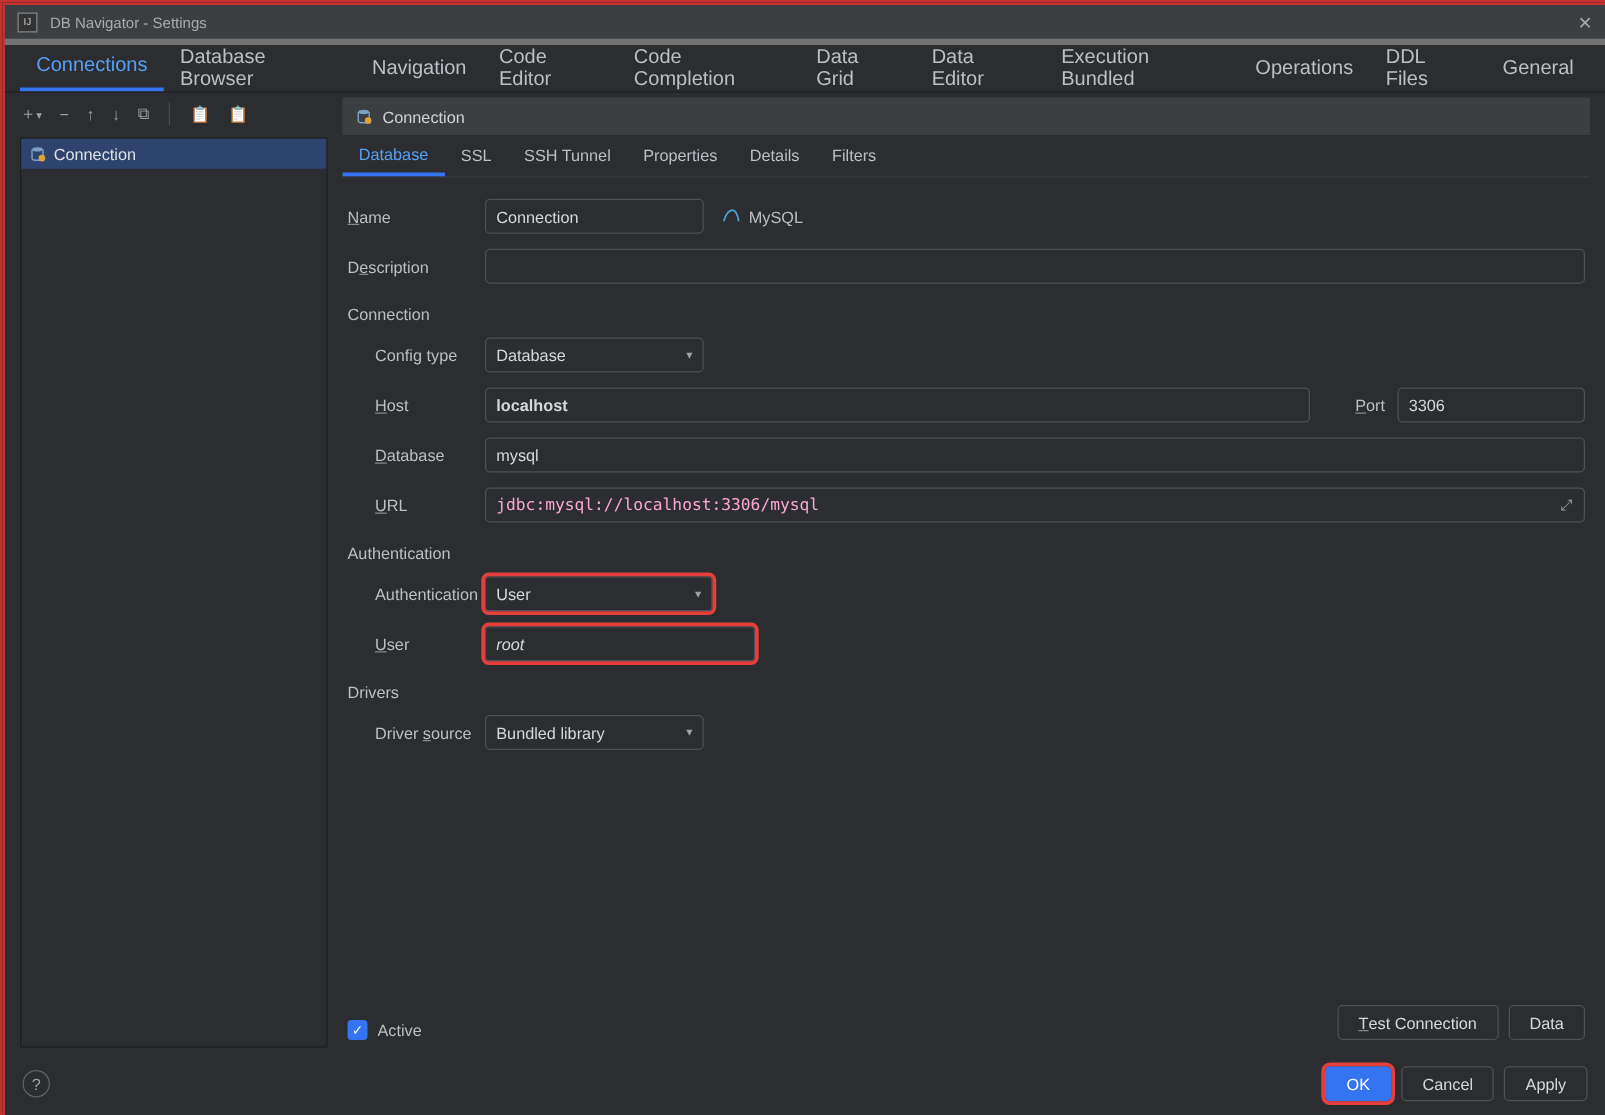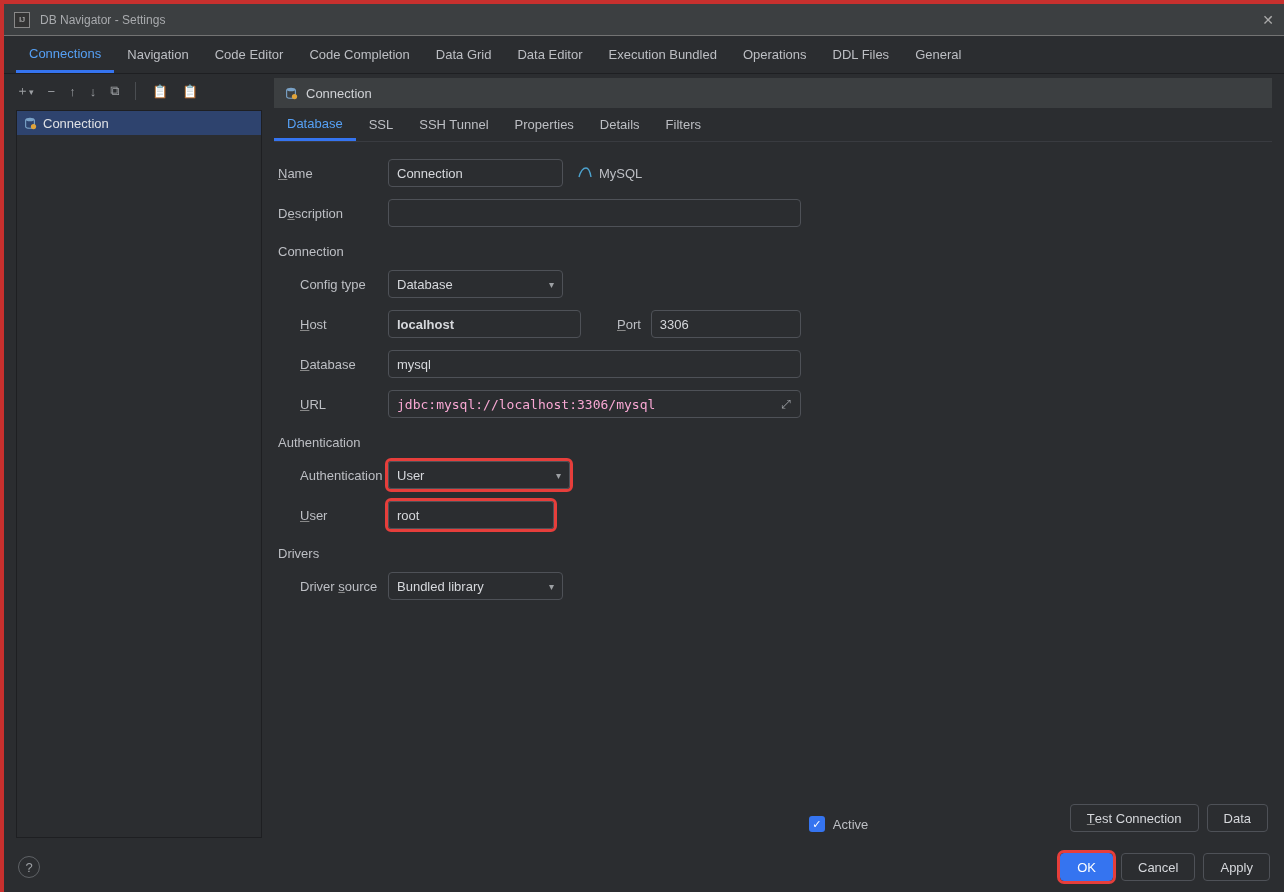--- a/index.html
+++ b/index.html
@@ -9,37 +9,37 @@
     color: #bdbfc4;
     font-family: -apple-system, "Segoe UI", Arial, sans-serif;
     font-size: 13px;
     overflow: hidden;
     border: 2px solid #c8302e;
   }
   .titlebar {
     display:flex; align-items:center; height:32px;
     background:#3c3f41; padding:0 10px;
     color:#a9abae; font-size:12px;
-    border-bottom:1px solid #737373;
+    border-bottom:5px solid #737373;
   }
   .titlebar .win-icon {
     width:16px;height:16px;margin-right:10px;
     display:flex;align-items:center;justify-content:center;
     border:1px solid #888;background:#333;color:#ccc;font-size:8px;
   }
   .titlebar .spacer { flex:1; }
   .titlebar .close-x { font-size:14px; color:#aaa; }
 
   .tabs {
     display:flex; padding:0 12px; height:38px;
     background:#2b2d30; border-bottom:1px solid #1e1f22;
   }
   .tab {
     display:flex; align-items:center; padding:0 13px;
-    color:#bdbfc4; cursor:pointer; font-size:13px;
+    color:#bdbfc4; cursor:pointer; font-size:16px;
   }
   .tab.active {
     color:#56a0f5; border-bottom:3px solid #3574f0;
   }
 
   .content { display:flex; height: calc(100% - 32px - 38px - 50px); }
   .left-pane { width:262px; display:flex; flex-direction:column; }
   .toolbar {
     display:flex; align-items:center; gap:14px; height:34px;
     padding:0 12px; color:#9da0a4;
@@ -110,37 +110,40 @@
   .bottom-bar {
     display:flex; align-items:center; height:50px; padding:0 14px;
     border-top:0px solid #1e1f22;
   }
   .help-circle {
     width:22px;height:22px;border:1px solid #5f6266;border-radius:50%;
     display:flex;align-items:center;justify-content:center;color:#9da0a4;font-size:13px;
   }
   u.hot { text-decoration:underline; text-decoration-color:#888; }
 
-  .panel-body-wrap { flex:1; display:flex; flex-direction:row; }
+  .panel-body-wrap { flex:1; display:flex; flex-direction:column; }
   .active-section { display:flex; align-items:flex-end; flex:1; padding: 0 4px 10px 4px;}
   .active-left { display:flex;align-items:center;gap:8px;}
 </style>
 </head>
 <body>
 
 <div class="titlebar">
   <div class="win-icon">IJ</div>
   <span>DB Navigator - Settings</span>
   <div class="spacer"></div>
   <span class="close-x">✕</span>
 </div>
 
 <div class="tabs">
   <div class="tab active">
       <span>Connections</span>
+    </div>
+  <div class="tab">
+      <span>Database Browser</span>
     </div>
   <div class="tab">
       <span>Navigation</span>
     </div>
   <div class="tab">
       <span>Code Editor</span>
     </div>
   <div class="tab">
       <span>Code Completion</span>
     </div>
@@ -274,21 +277,21 @@
       <div class="row indent">
         <label>Authentication</label>
         <div class="select highlight-red" style="width:182px;">
           <span>User</span>
               <span class="chev">▾</span>
         </div>
       </div>
 
       <div class="row indent">
         <label><u class="hot">U</u>ser</label>
-        <input class="input highlight-red" style="width: 166px;" value="root">
+        <input class="input highlight-red" style="width: 216px; font-style: italic;" value="root">
       </div>
 
       <div class="section-title">Drivers</div>
 
       <div class="row indent">
         <label>Driver <u class="hot">s</u>ource</label>
         <div class="select" style="width:175px;">
           <span>Bundled library</span>
               <span class="chev">▾</span>
         </div>

